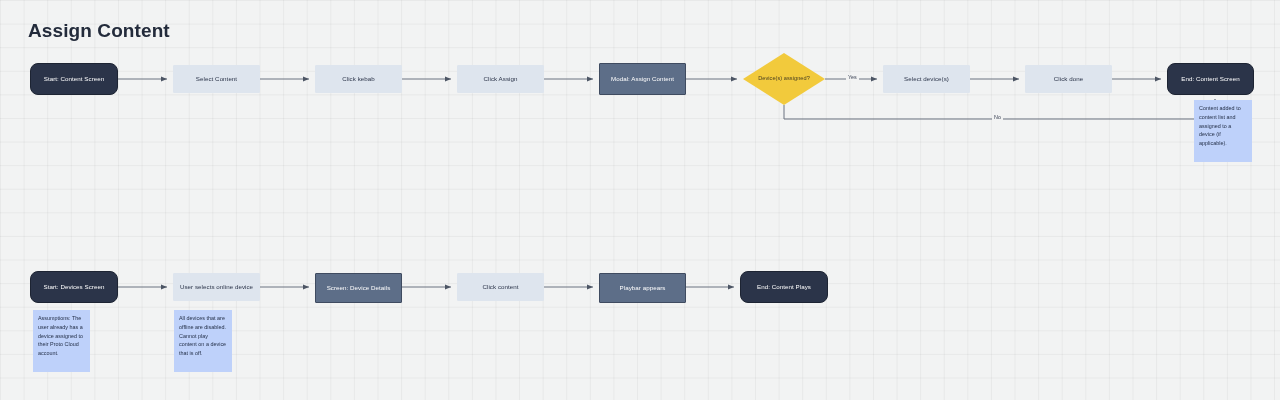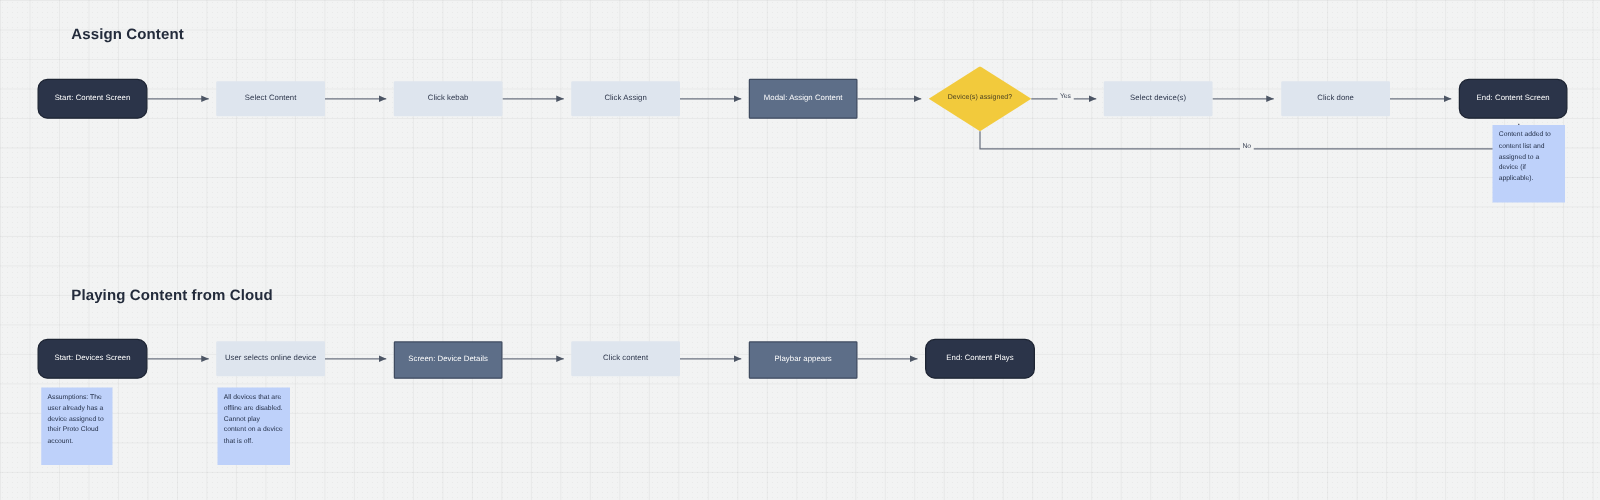--- a/index.html
+++ b/index.html
@@ -18,26 +18,25 @@
       linear-gradient(to bottom, rgba(0,0,0,0.045) 1px, transparent 1px),
       radial-gradient(rgba(0,0,0,0.035) 0.7px, transparent 0.7px);
     background-size: 23.6px 23.6px, 23.6px 23.6px, 4px 4px;
     background-position: 0 0, 0 0, 0 0;
   }
   .layer{position:absolute;inset:0;}
   svg.edges{position:absolute;left:0;top:0;width:1280px;height:400px;overflow:visible;}
 
   .section-title{
     position:absolute;
-    font-size:12px;
+    font-size:19px;
     font-weight:bold;
     color:#232b3b;
     letter-spacing:0.1px;
     white-space:nowrap;
-    margin-left:29px;
   }
 
   .node{
     position:absolute;
     box-sizing:border-box;
     display:flex;align-items:center;justify-content:center;
     text-align:center;
     font-size:6.2px;
     line-height:1.25;
     padding:2px 4px;
@@ -165,21 +164,20 @@
   <div class="node terminal" style="left:1167px;top:63px;width:87px;height:32px;">
     <span>End: Content Screen</span>
   </div>
 
   <div class="note" style="left:1194px;top:100px;width:58px;height:62px;">Content added to content list and assigned to a device (if applicable).</div>
 
   <div class="edge-label" style="left:846px;top:74px;">Yes</div>
 
   <div class="edge-label" style="left:992px;top:114px;">No</div>
 
-  <div class="section-title" style="left:28px;top:229px;">Playing Content from Cloud</div>
 
   <div class="node terminal" style="left:30px;top:271px;width:88px;height:32px;">
     <span>Start: Devices Screen</span>
   </div>
 
   <div class="node step" style="left:173px;top:273px;width:87px;height:28px;">
     <span>User selects online device</span>
   </div>
 
   <div class="node screen" style="left:315px;top:273px;width:87px;height:30px;">

